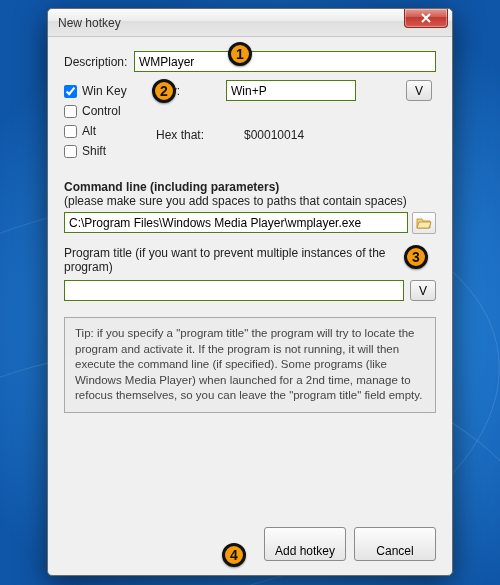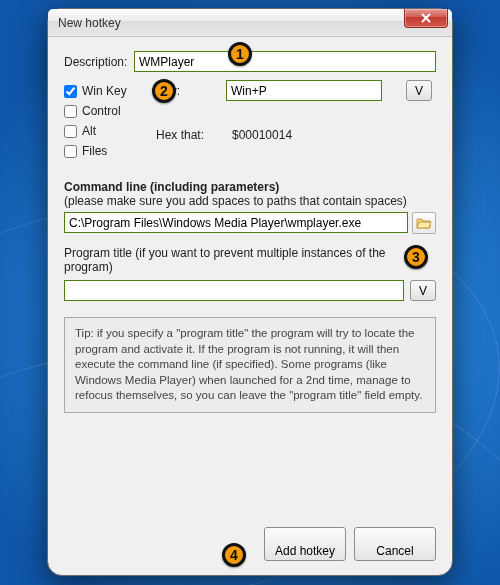--- a/index.html
+++ b/index.html
@@ -21,21 +21,21 @@
     border-radius:50%;
   }
   .desktop::before { width:700px; height:400px; left:-200px; top:200px; transform:rotate(-8deg);}
   .desktop::after  { width:700px; height:400px; left:-150px; top:350px; transform:rotate(4deg);}
   .window {
     position: absolute;
     left: 47px; top: 8px;
     width: 406px; height: 568px;
     background: #f0f0f0;
     border: 1px solid #6a6a6a;
-    border-radius: 15px;
+    border-radius: 5px;
     box-shadow: 0 8px 30px rgba(0,0,0,0.55);
     display: flex; flex-direction: column;
   }
   .titlebar {
     height: 28px;
     background: linear-gradient(to bottom, #fbfbfb 0%, #ececec 45%, #dedede 46%, #e8e8e8 100%);
     border-bottom: 1px solid #c7c7c7;
     border-radius: 5px 5px 0 0;
     display: flex; align-items: center;
     padding: 0 4px 0 10px;
@@ -167,29 +167,29 @@
           <label class="chk">
             <input type="checkbox" id="cb-ctrl" style="">
             <span>Control</span>
           </label>
           <label class="chk">
             <input type="checkbox" id="cb-alt" style="">
             <span>Alt</span>
           </label>
           <label class="chk">
             <input type="checkbox" id="cb-shift" style="">
-            <span>Files</span>
+            <span>Shift</span>
           </label>
         </div>
         <span style="grid-column:2;">Key:</span>
-        <input type="text" style="grid-column: 3; width: 156px;" value="Win+P">
+        <input type="text" style="grid-column: 3; width: 130px;" value="Win+P">
         <button class="smallbtn" style="grid-column:4;">V</button>
 
         <span class="hexlabel" style="grid-column:2; grid-row:3;">Hex that:</span>
-        <span class="hexval" style="grid-column:3; grid-row:3;">$00010014</span>
+        <span class="hexval" style="grid-column:3; grid-row:3;margin-left:12px;">$00010014</span>
       </div>
 
       <div class="section-title">Command line (including parameters)</div>
       <div class="section-sub">(please make sure you add spaces to paths that contain spaces)</div>
       <div class="cmdrow">
         <input type="text" class="cmdinput" value="C:\Program Files\Windows Media Player\wmplayer.exe" style="">
         <div class="browsebtn">
           <svg width="16" height="14" viewBox="0 0 16 14">
             <path d="M1 3 h5 l1 2 h7 v7 H1 z" fill="#f4d47c" stroke="#b58a2a" stroke-width="0.8"></path>
             <path d="M3 6 h12 l-2 6 H1 z" fill="#fde9a8" stroke="#b58a2a" stroke-width="0.8"></path>

